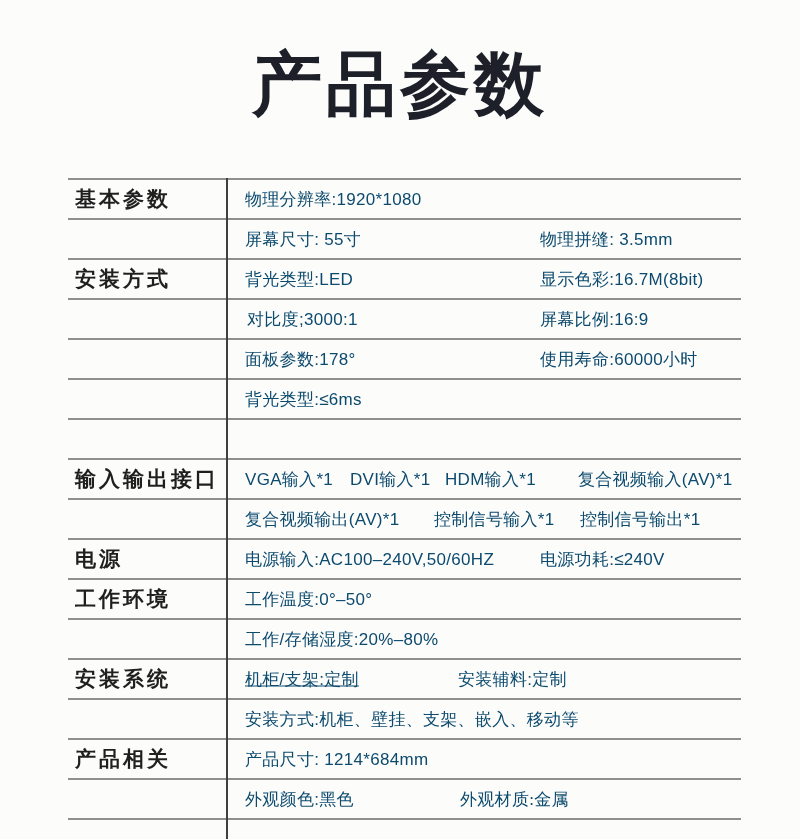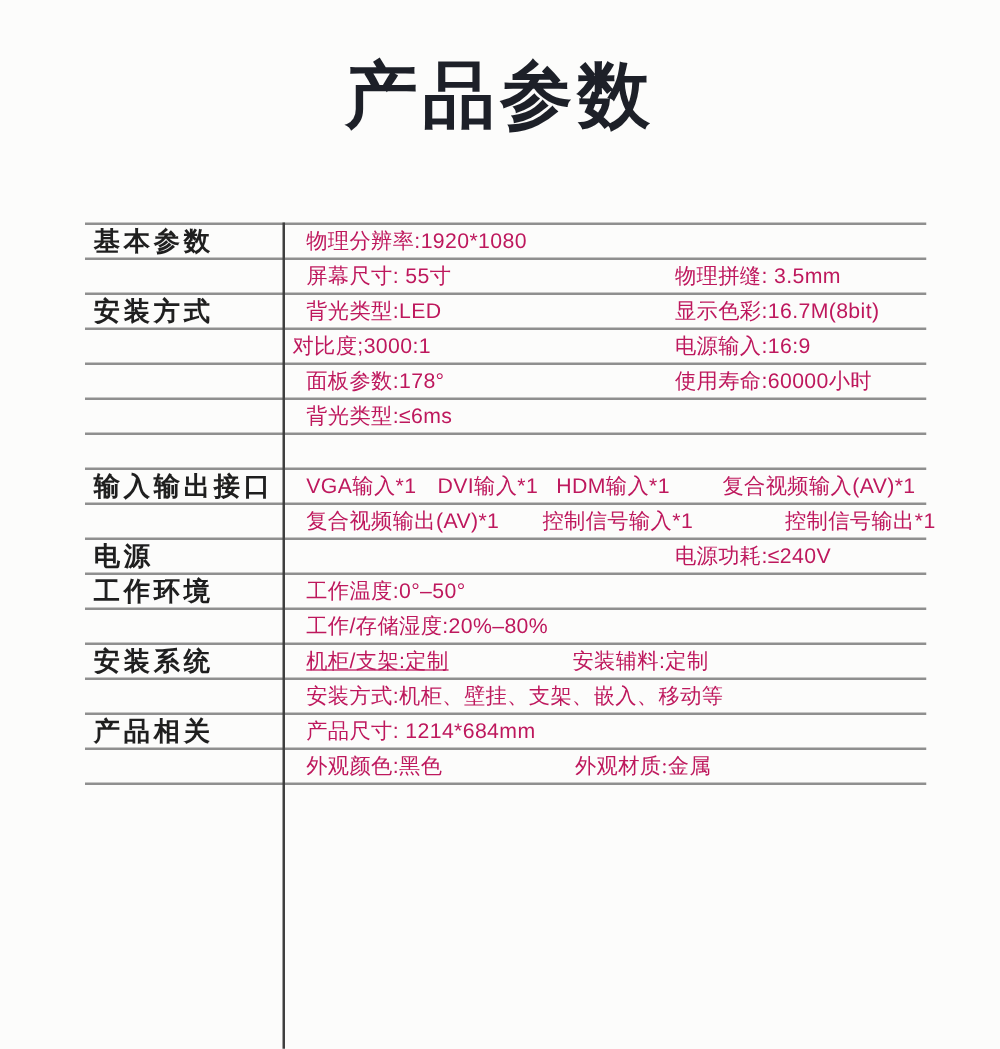--- a/index.html
+++ b/index.html
@@ -4,49 +4,49 @@
 <style>
   html,body{margin:0;padding:0;}
   body{
     width:800px;height:839px;position:relative;overflow:hidden;
     background:#fcfcfb;
     font-family:"Liberation Sans",sans-serif;
   }
   .title{
     position:absolute;top:44px;left:0;width:100%;margin:0;
     text-align:center;
-    font-size:58px;font-weight:900;letter-spacing:4px;
+    font-size:70px;font-weight:900;letter-spacing:4px;
     color:#1d2028;line-height:1.15;
   }
   .spec-table{
     position:absolute;left:68px;top:178px;width:673px;height:661px;
     box-sizing:border-box;
   }
   .col-divider{
     position:absolute;left:158px;top:0;bottom:0;width:2px;
     background:#3f3f3f;z-index:2;
   }
   .row{
-    display:flex;height:28px;box-sizing:border-box;
+    display:flex;height:40px;box-sizing:border-box;
     border-top:2px solid #8f8f8f;
   }
   .partial-row{
     height:21px;border-top:2px solid #8f8f8f;
   }
   .cell-label{
     width:160px;box-sizing:border-box;flex:0 0 160px;
     display:flex;align-items:center;padding-left:7px;
     font-size:21px;font-weight:700;letter-spacing:3px;color:#1f1f1f;
   }
   .cell-content{
     position:relative;flex:1;
   }
   .item{
     position:absolute;top:50%;transform:translateY(-50%);
-    white-space:pre;font-size:17px;color:#be185d;letter-spacing:0.3px;
+    white-space:pre;font-size:17px;color:#0c4a6e;letter-spacing:0.3px;
   }
 </style>
 </head>
 <body>
 
 <div class="page">
   <h1 class="title">产品参数</h1>
 
   <div class="spec-table">
     <div class="col-divider"></div>
@@ -67,22 +67,22 @@
         <div class="row">
     <div class="cell-label">安装方式</div>
     <div class="cell-content">
             <span class="item" style="left: 17px;">背光类型:LED</span>
             <span class="item" style="left: 312px;">显示色彩:16.7M(8bit)</span>
           </div>
   </div>
         <div class="row">
     <div class="cell-label"></div>
     <div class="cell-content">
-            <span class="item" style="left: 6px;">对比度;3000:1</span>
-            <span class="item" style="left: 312px;">电源输入:16:9</span>
+            <span class="item" style="left: 19px;">对比度;3000:1</span>
+            <span class="item" style="left: 312px;">屏幕比例:16:9</span>
           </div>
   </div>
         <div class="row">
     <div class="cell-label"></div>
     <div class="cell-content">
             <span class="item" style="left: 17px;">面板参数:178°</span>
             <span class="item" style="left: 312px;">使用寿命:60000小时</span>
           </div>
   </div>
         <div class="row">
@@ -102,26 +102,27 @@
             <span class="item" style="left: 122px;">DVI输入*1</span>
             <span class="item" style="left: 217px;">HDM输入*1</span>
             <span class="item" style="left: 350px;">复合视频输入(AV)*1</span>
           </div>
   </div>
         <div class="row">
     <div class="cell-label"></div>
     <div class="cell-content">
             <span class="item" style="left: 17px;">复合视频输出(AV)*1</span>
             <span class="item" style="left: 206px;">控制信号输入*1</span>
-            <span class="item" style="left: 352px; margin-left: 48px;">控制信号输出*1</span>
+            <span class="item" style="left: 352px;">控制信号输出*1</span>
           </div>
   </div>
         <div class="row">
     <div class="cell-label">电源</div>
     <div class="cell-content">
+            <span class="item" style="left: 17px;">电源输入:AC100–240V,50/60HZ</span>
             <span class="item" style="left: 312px;">电源功耗:≤240V</span>
           </div>
   </div>
         <div class="row">
     <div class="cell-label">工作环境</div>
     <div class="cell-content">
             <span class="item" style="left: 17px;">工作温度:0°–50°</span>
           </div>
   </div>
         <div class="row">

